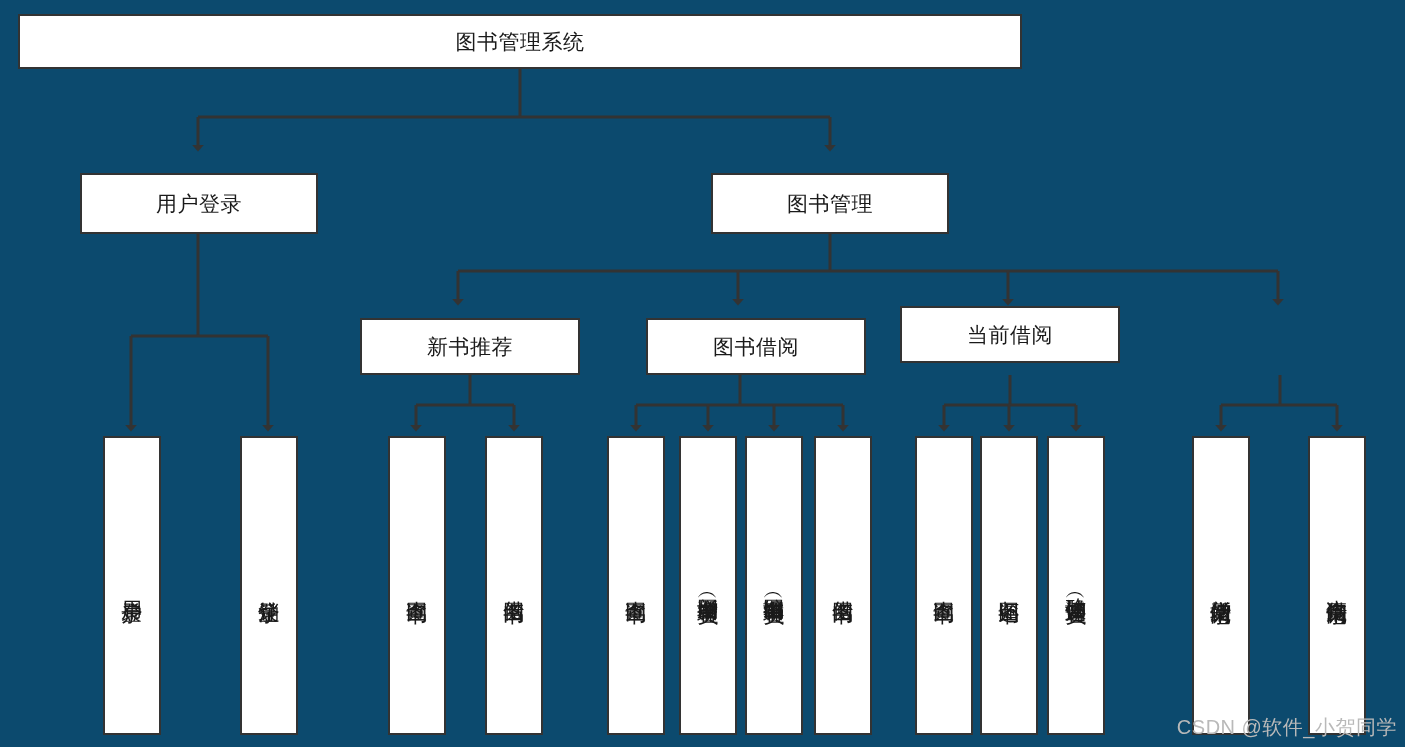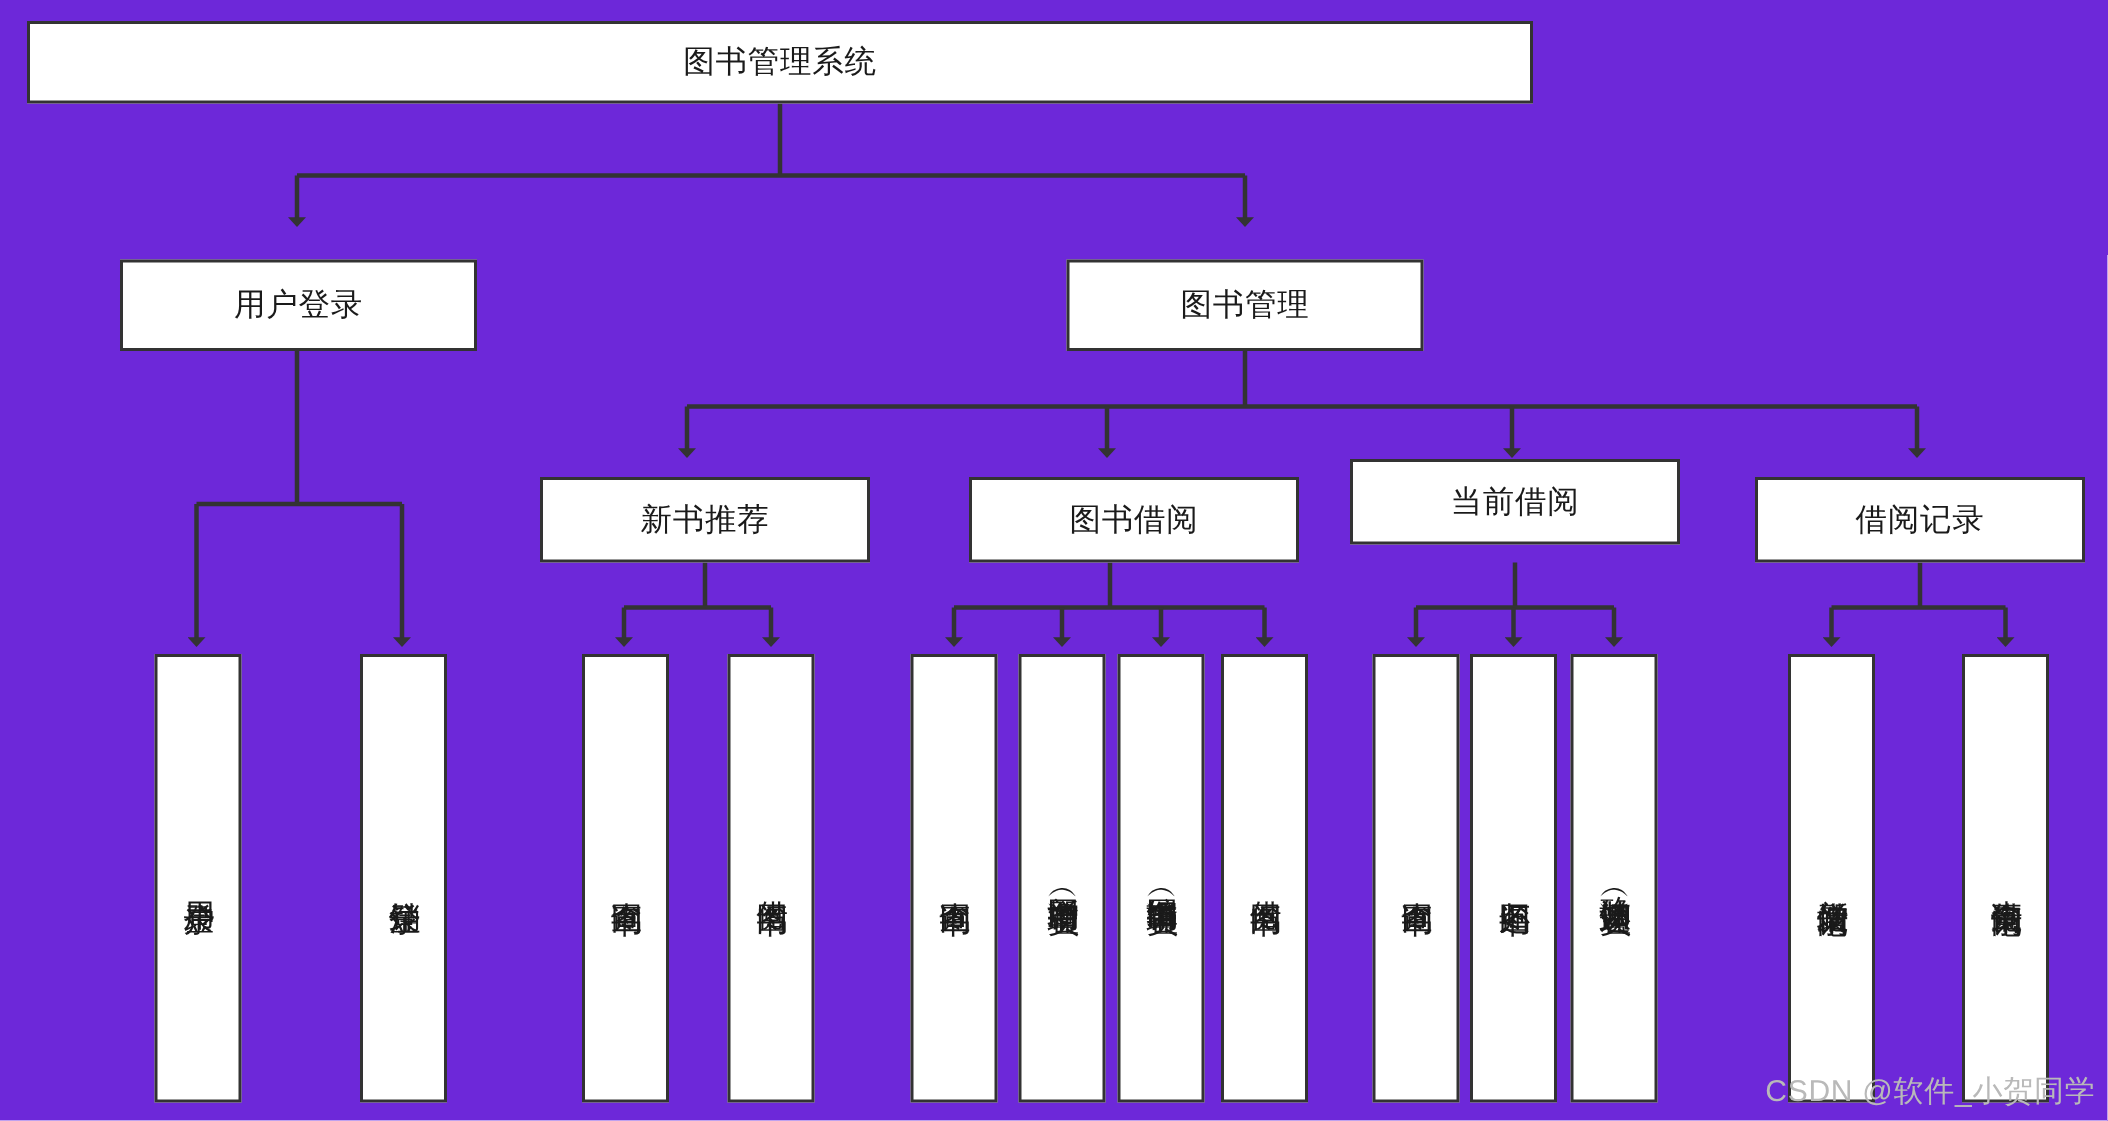--- a/index.html
+++ b/index.html
@@ -7,21 +7,21 @@
     padding: 0;
     background: #ffffff;
   }
   body {
     font-family: "Liberation Sans", "DejaVu Sans", sans-serif;
   }
   #canvas {
     position: relative;
     width: 1405px;
     height: 747px;
-    background: #6d28d9;
+    background: #0c4a6e;
     overflow: hidden;
   }
   svg.wires {
     position: absolute;
     left: 0;
     top: 0;
     width: 1405px;
     height: 747px;
     pointer-events: none;
   }
@@ -133,23 +133,20 @@
 
   <div class="node horiz" style="left:360px; top:318px; width:220px; height:57px;">
     <span>新书推荐</span>
   </div>
   <div class="node horiz" style="left:630px; top:318px; width:220px; height:57px;margin-left:16px;">
     <span>图书借阅</span>
   </div>
   <div class="node horiz" style="left:900px; top:306px; width:220px; height:57px;text-align:right;">
     <span>当前借阅</span>
   </div>
-  <div class="node horiz" style="left:1170px; top:318px; width:220px; height:57px;">
-    <span>借阅记录</span>
-  </div>
 
   <div class="node vert" style="left:103px; top:436px; width:58px; height:299px;">
     <span class="vlabel">用户登录</span>
   </div>
   <div class="node vert" style="left:240px; top:436px; width:58px; height:299px;">
     <span class="vlabel">注销登录</span>
   </div>
 
   <div class="node vert" style="left:388px; top:436px; width:58px; height:299px;">
     <span class="vlabel">查询图书</span>

